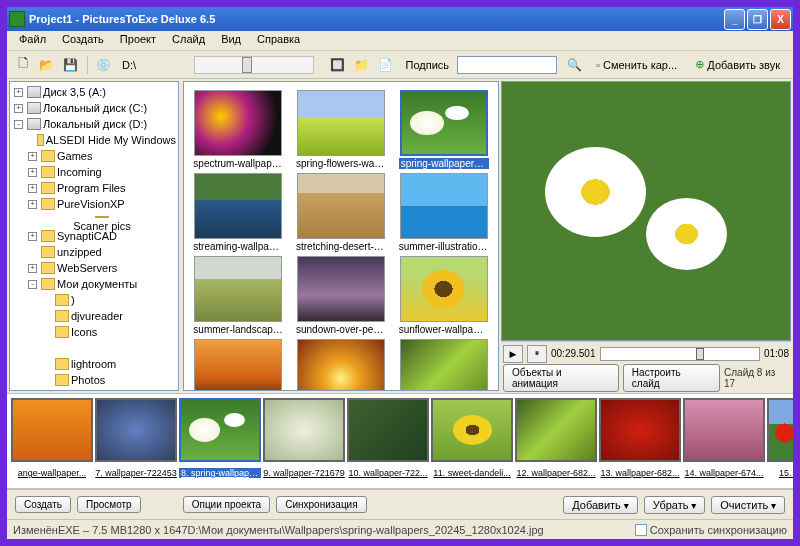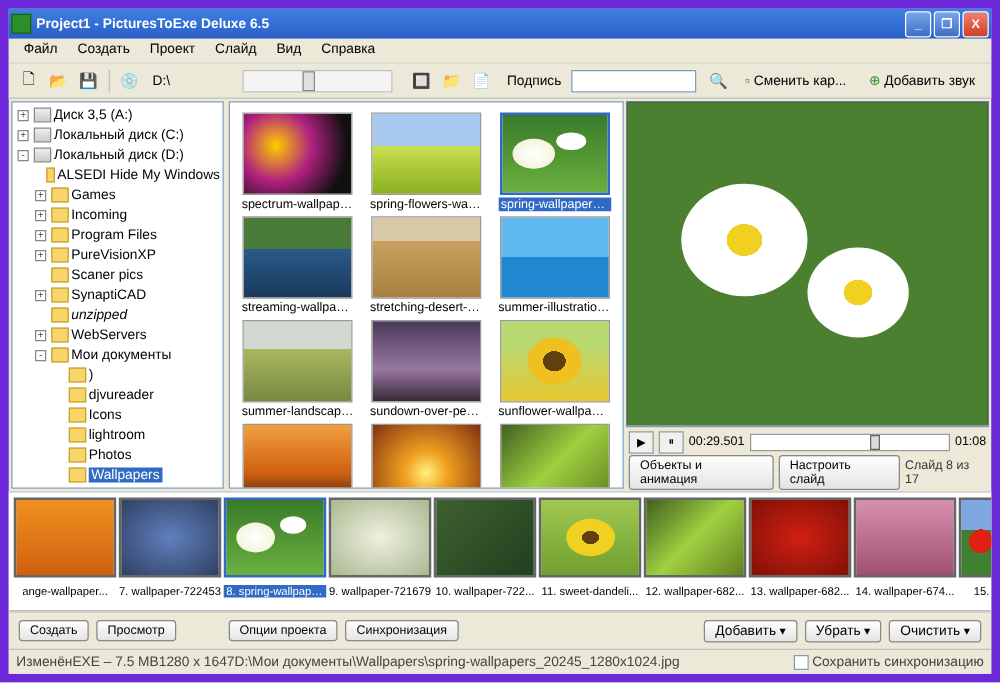--- a/index.html
+++ b/index.html
@@ -43,21 +43,21 @@
 .time { font-size: 10px; }
 .playslider { flex: 1; height: 14px; border: 1px solid #999; background: #fff; position: relative; }
 .playslider .th { position: absolute; width: 8px; height: 12px; background: #ddd; border: 1px solid #666; left: 60%; }
 .ctrlrow { height: 26px; display: flex; align-items: center; gap: 4px; padding: 2px; }
 .btn { padding: 2px 8px; border: 1px solid #888; background: linear-gradient(#fff,#e4e4e4); border-radius: 3px; font-size: 10px; }
 .slideinfo { margin-left: auto; font-size: 10px; color: #333; }
 .film { height: 96px; background: #fff; border-top: 1px solid #c0c0c0; border-bottom: 1px solid #c0c0c0; display: flex; overflow: hidden; padding: 4px; gap: 2px; }
 .film-item { display: flex; flex-direction: column; align-items: center; width: 86px; }
 .film-img { width: 82px; height: 64px; border: 2px solid #666; }
 .film-item.sel .film-img { border: 2px solid #316ac5; }
-.film-lbl { font-size: 9px; margin-top: 6px; white-space: nowrap; overflow: hidden; max-width: 82px; text-overflow: ellipsis; }
+.film-lbl { font-size: 9px; margin-top: 6px; white-space: nowrap; overflow: hidden; max-width: 82px; text-overflow: ellipsis; text-decoration: underline; }
 .film-item.sel .film-lbl { background: #316ac5; color: #fff; padding: 0 2px; }
 .bottombar { height: 30px; background: #ece9d8; display: flex; align-items: center; padding: 0 8px; gap: 6px; border-top: 1px solid #c0c0c0; }
 .status { height: 20px; background: #ece9d8; border-top: 1px solid #c0c0c0; display: flex; align-items: center; padding: 0 6px; font-size: 10px; color: #444; }
 .chk { display: flex; align-items: center; gap: 3px; }
 .chkbox { width: 12px; height: 12px; border: 1px solid #7f9db9; background: #fff; }
 
 .spectrum { background: radial-gradient(circle at 30% 40%, #ffcc00, #b02080 40%, #101010 80%); }
 .springflowers { background: linear-gradient(#a8c8f0 40%, #c8e050 40%, #8ab020); }
 .springwall { background: linear-gradient(#3a7a2a,#6ab040); position: relative; }
 .springwall::after { content:''; position:absolute; width:40%; height:40%; background: radial-gradient(#fff,#f0f0d0); border-radius:50%; left:10%; top:30%; box-shadow: 30px -10px 0 -5px #fff; }
@@ -169,31 +169,31 @@
         <div class="treeitem" style="padding-left: 16px;">
           <span class="sq">+</span>
           <span class="fi folder"></span>
           <span>Program Files</span>
         </div>
         <div class="treeitem" style="padding-left: 16px;">
           <span class="sq">+</span>
           <span class="fi folder"></span>
           <span>PureVisionXP</span>
         </div>
-        <div class="treeitem" style="padding-left: 16px;">
+        <div class="treeitem" style="padding-left: 16px; flex-direction: column;">
           <span class="sq" style="visibility: hidden;"></span>
           <span class="fi folder"></span>
           <span>Scaner pics</span>
         </div>
         <div class="treeitem" style="padding-left: 16px;">
           <span class="sq">+</span>
           <span class="fi folder"></span>
           <span>SynaptiCAD</span>
         </div>
-        <div class="treeitem" style="padding-left: 16px; font-style: italic;">
+        <div class="treeitem" style="padding-left: 16px;">
           <span class="sq" style="visibility: hidden;"></span>
           <span class="fi folder"></span>
           <span>unzipped</span>
         </div>
         <div class="treeitem" style="padding-left: 16px;">
           <span class="sq">+</span>
           <span class="fi folder"></span>
           <span>WebServers</span>
         </div>
         <div class="treeitem" style="padding-left: 16px;">
@@ -209,21 +209,21 @@
         <div class="treeitem" style="padding-left: 30px;">
           <span class="sq" style="visibility: hidden;"></span>
           <span class="fi folder"></span>
           <span>djvureader</span>
         </div>
         <div class="treeitem" style="padding-left: 30px;">
           <span class="sq" style="visibility: hidden;"></span>
           <span class="fi folder"></span>
           <span>Icons</span>
         </div>
-        <div class="treeitem" style="padding-left: 30px;">
+        <div class="treeitem" style="padding-left: 30px; margin-top: 16px;">
           <span class="sq" style="visibility: hidden;"></span>
           <span class="fi folder"></span>
           <span>lightroom</span>
         </div>
         <div class="treeitem" style="padding-left: 30px; text-align: right;">
           <span class="sq" style="visibility: hidden;"></span>
           <span class="fi folder"></span>
           <span>Photos</span>
         </div>
         <div class="treeitem" style="padding-left: 30px;">

